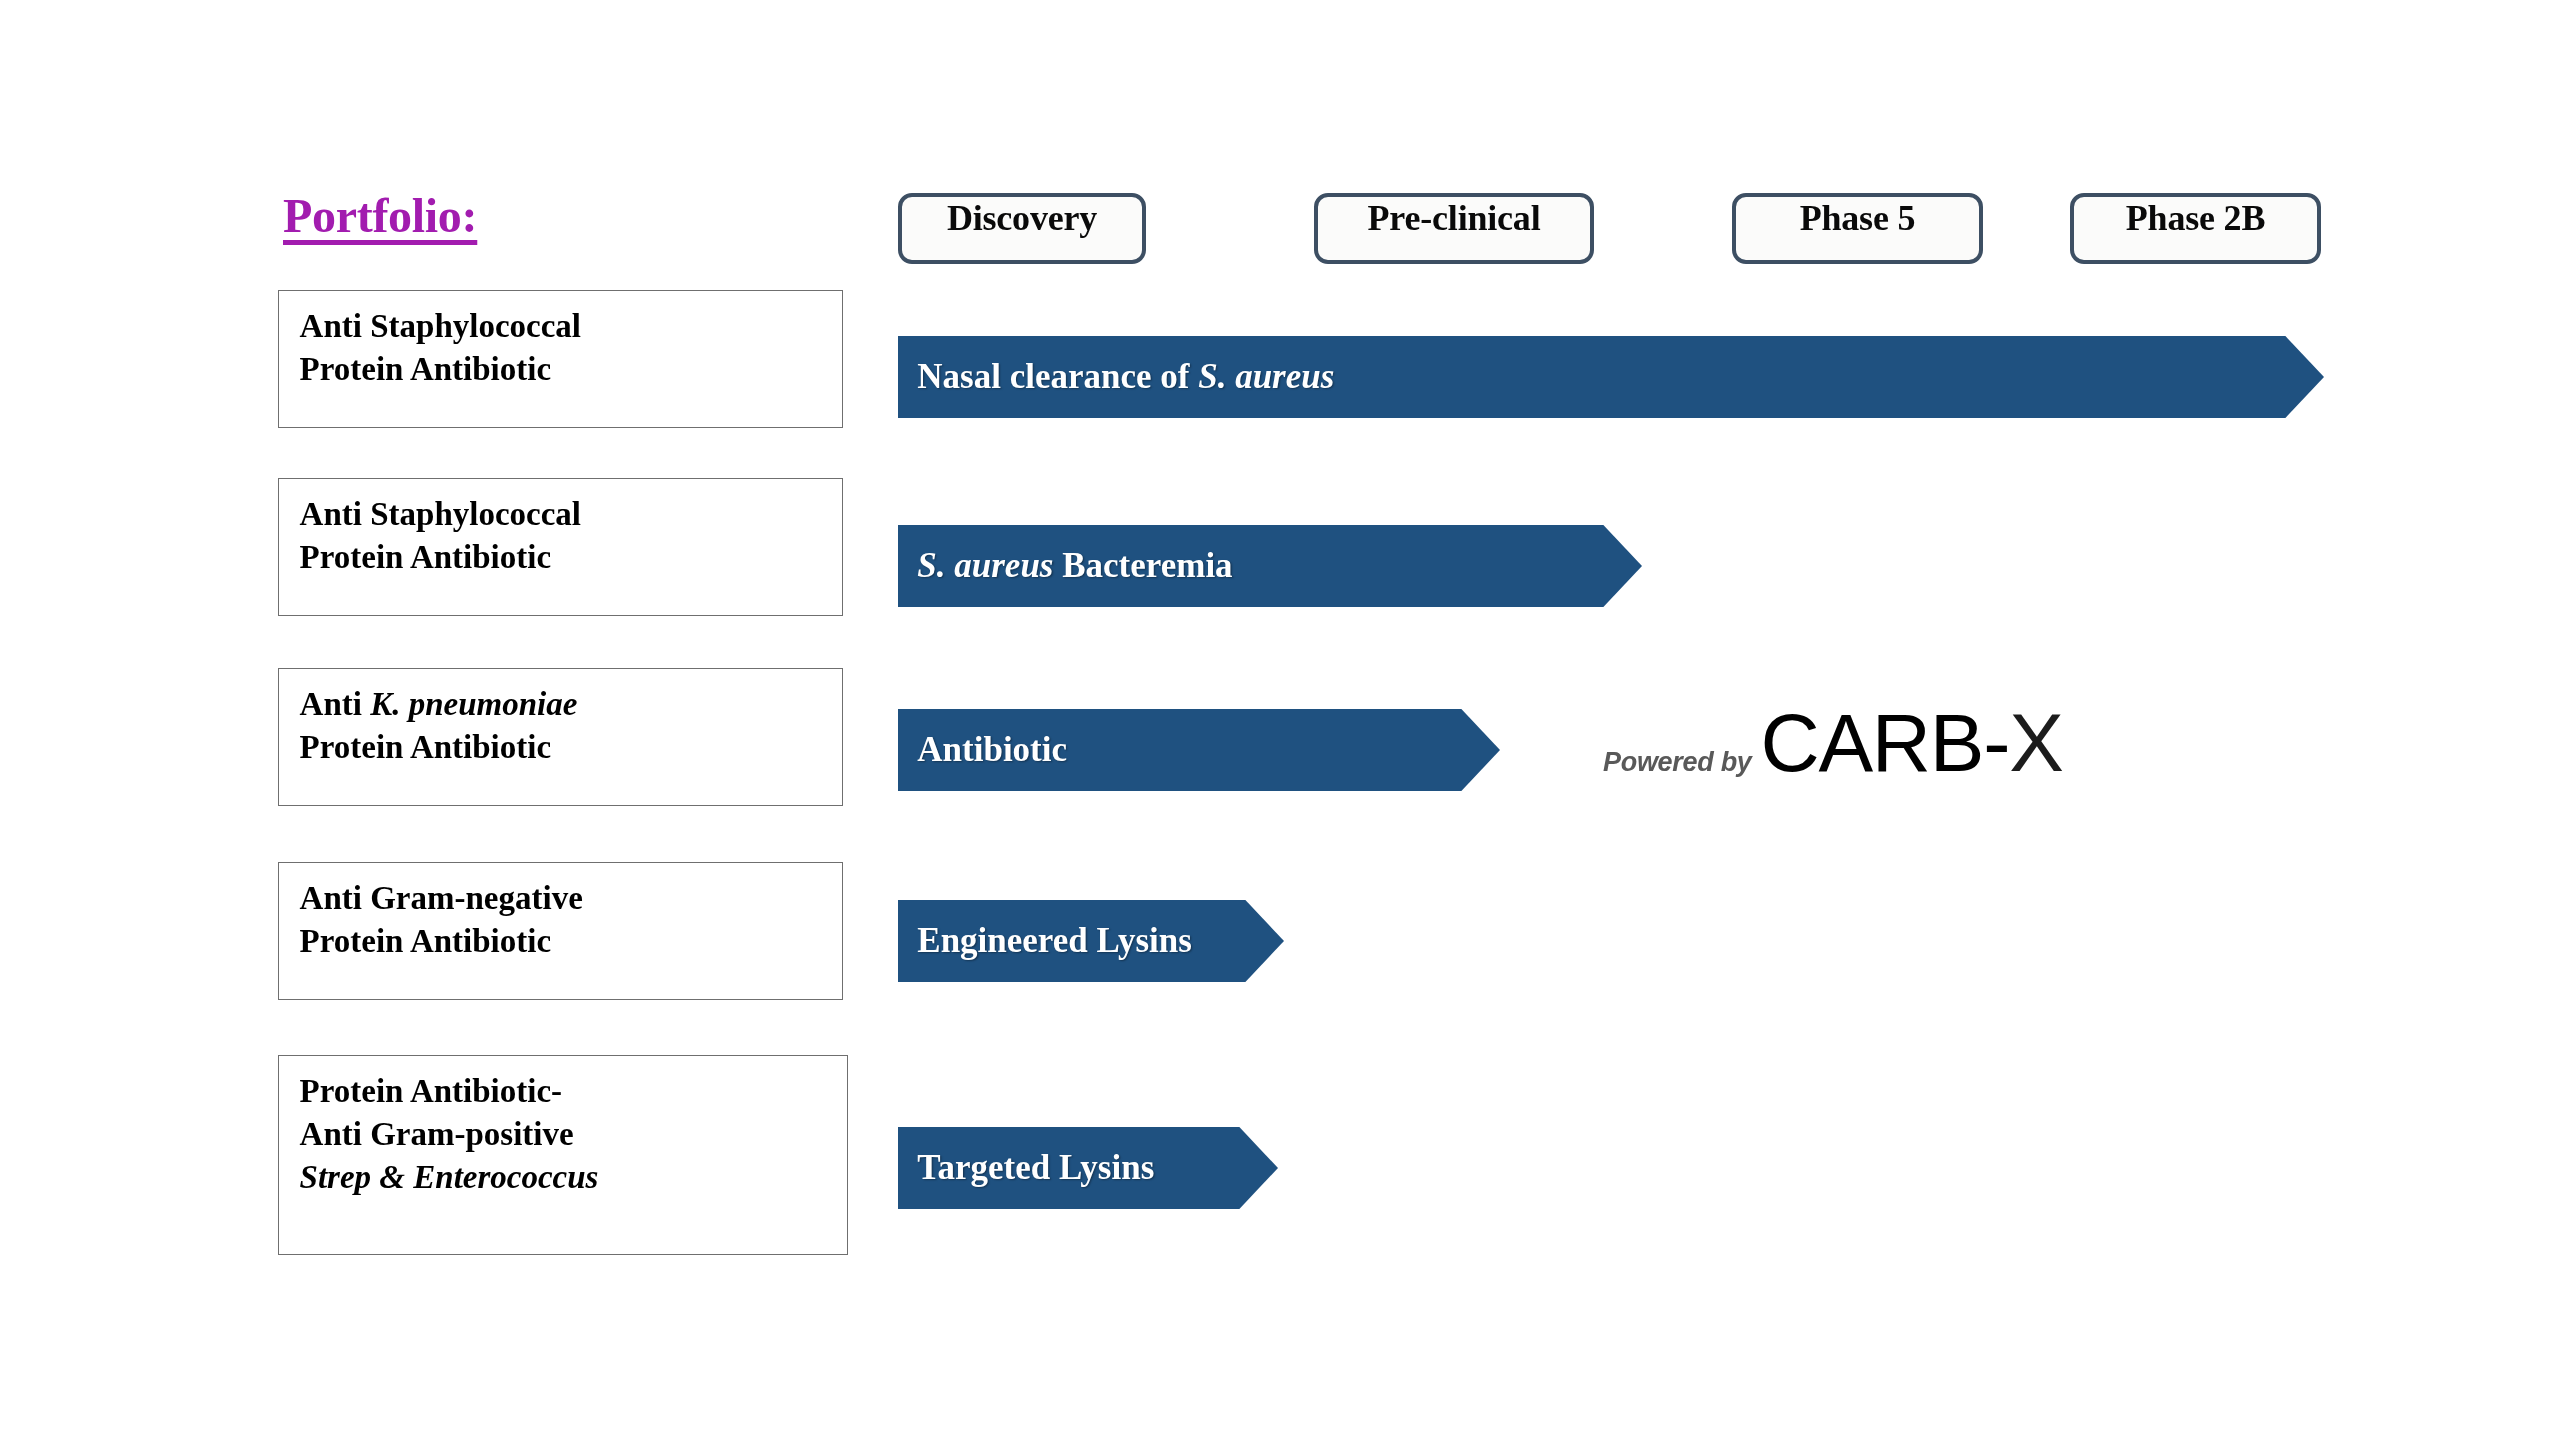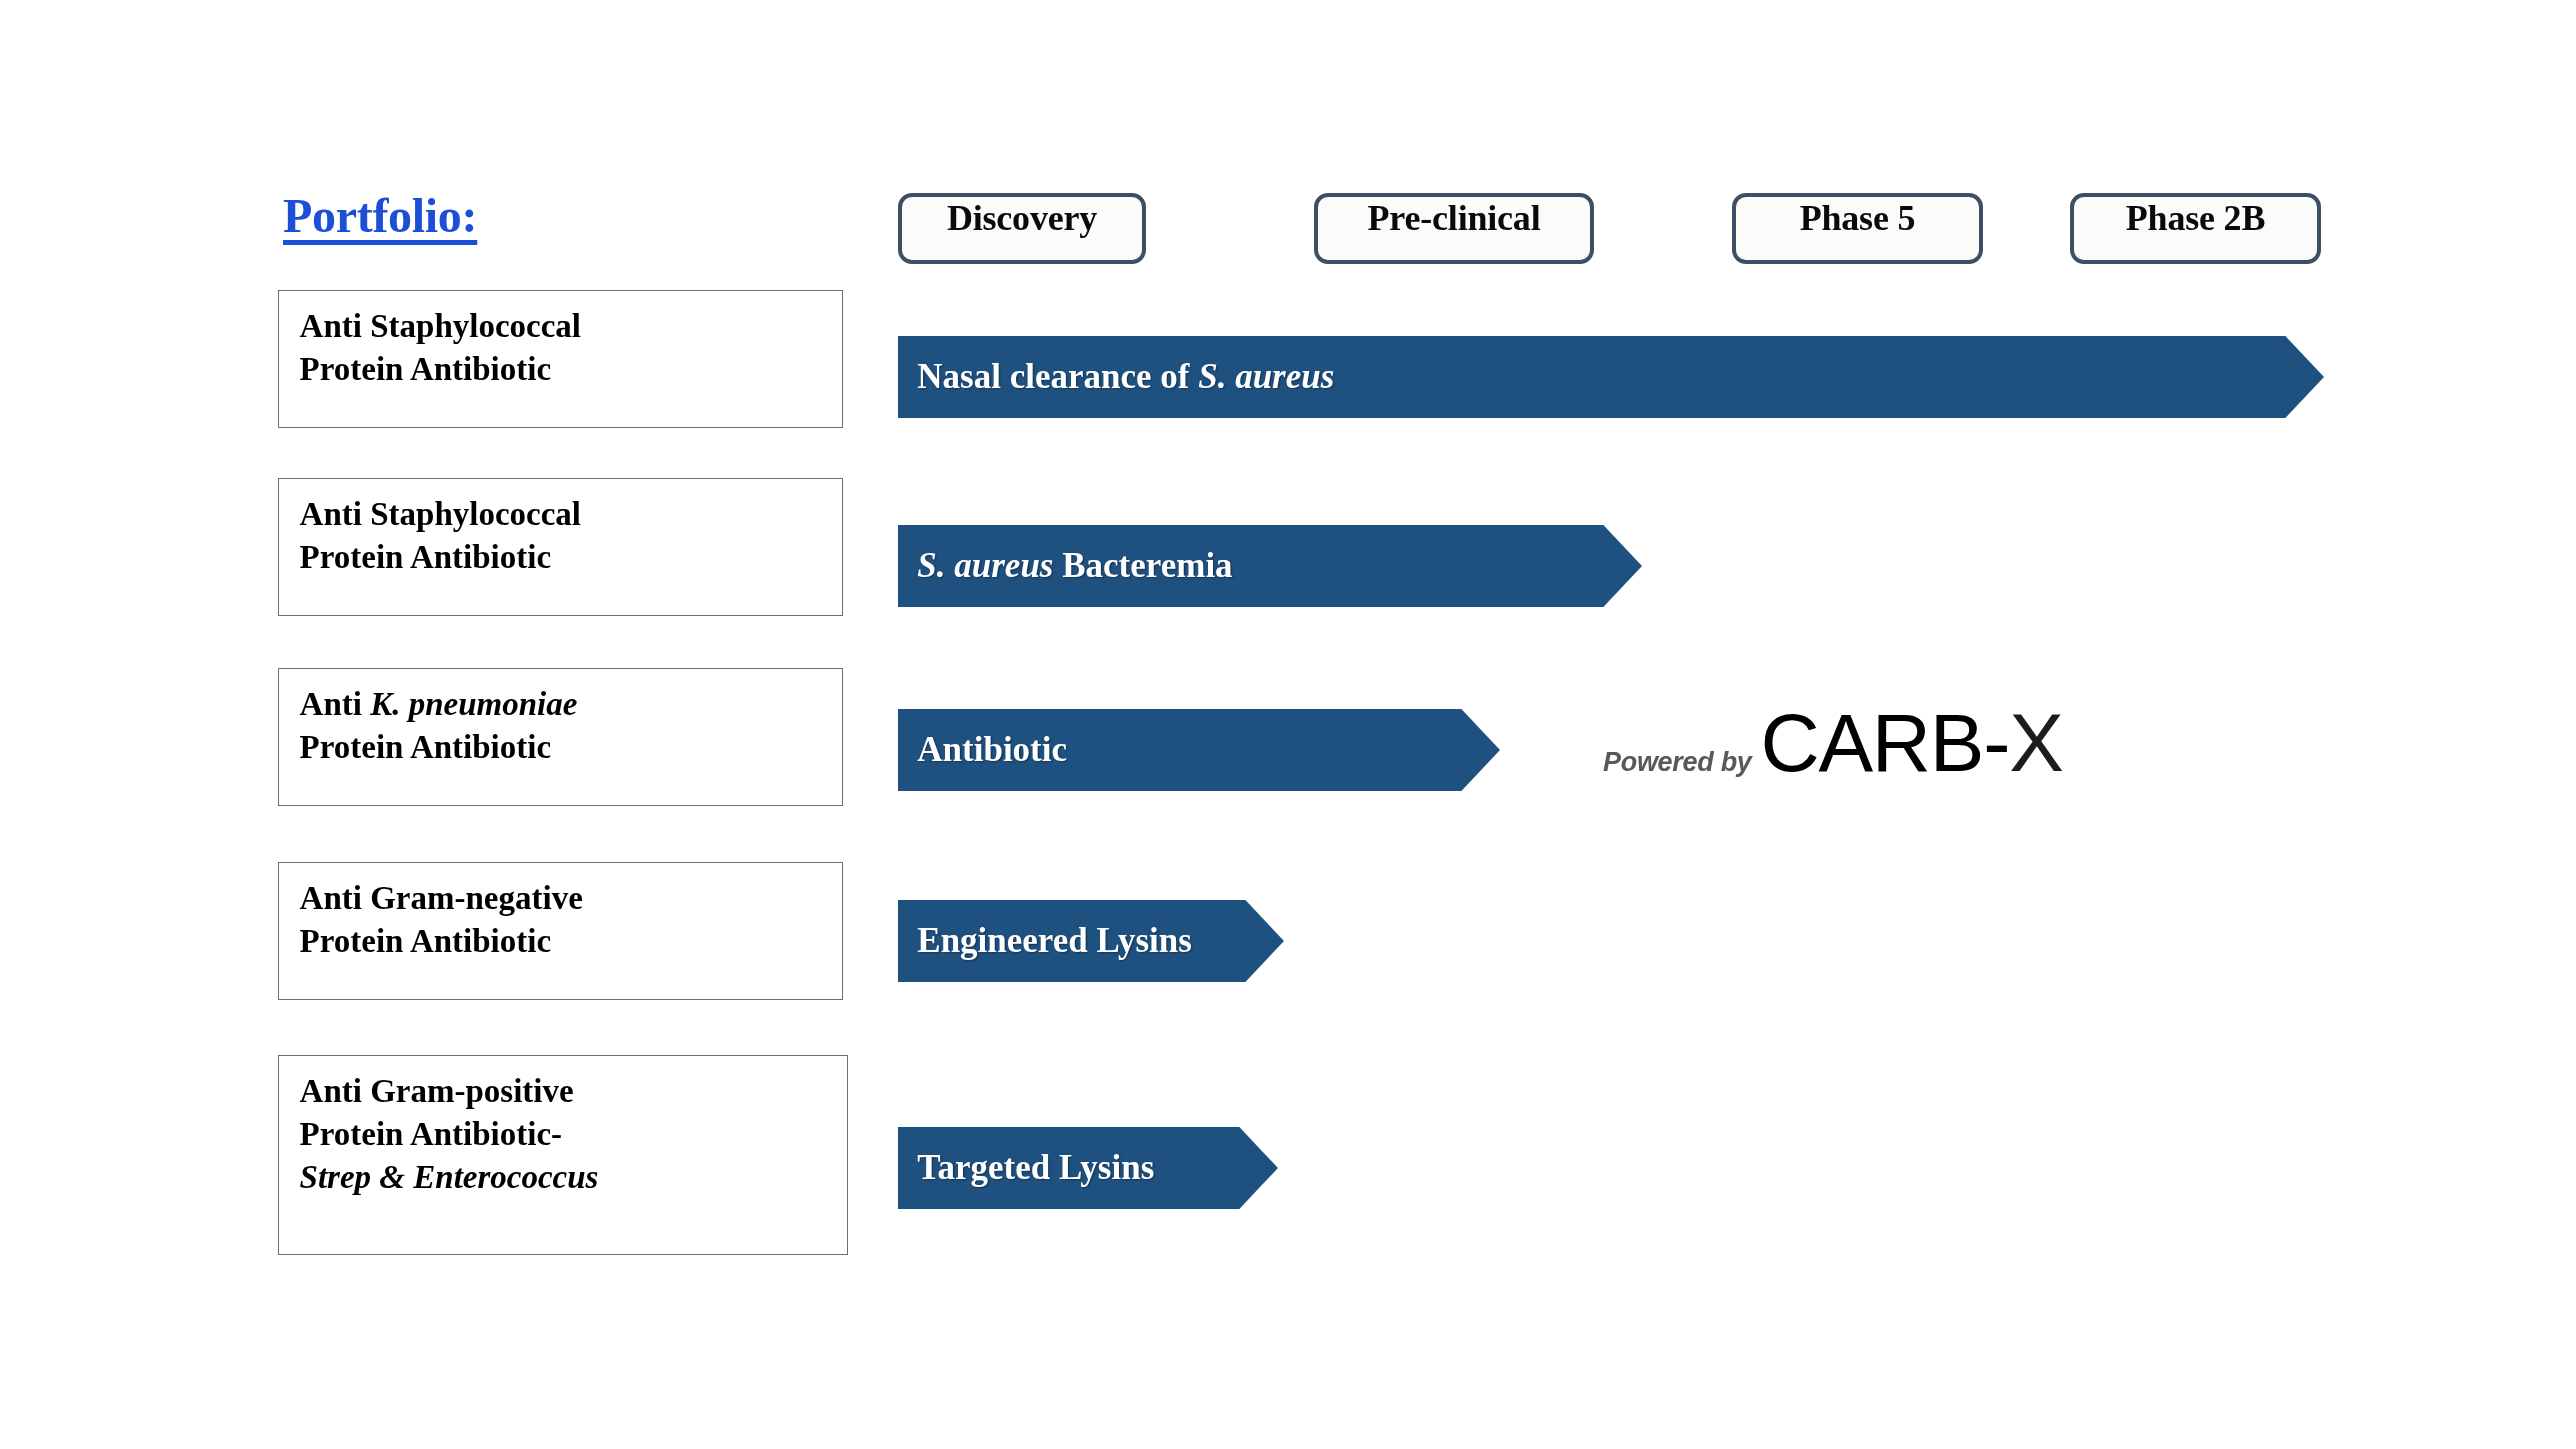--- a/index.html
+++ b/index.html
@@ -18,21 +18,21 @@
     overflow: hidden;
   }
 
   
   #portfolio-title {
     position: absolute;
     left: 283px;
     top: 188px;
     font-size: 48px;
     font-weight: bold;
-    color: #1d4ed8;
+    color: #a21caf;
     letter-spacing: -0.3px;
     text-decoration: underline;
     text-decoration-thickness: 4.5px;
     text-underline-offset: 7.7px;
     white-space: nowrap;
   }
 
   
   .phase-pill {
     position: absolute;
@@ -143,22 +143,22 @@
       </div>
       <div class="desc-box" style="left: 278px; top: 668px; width: 565px; height: 138px;">
         <span class="ln">Anti <em>K. pneumoniae</em></span>
         <span class="ln">Protein Antibiotic</span>
       </div>
       <div class="desc-box" style="left: 278px; top: 862px; width: 565px; height: 138px;">
         <span class="ln">Anti Gram-negative</span>
         <span class="ln">Protein Antibiotic</span>
       </div>
       <div class="desc-box" style="left: 278px; top: 1055px; width: 570px; height: 200px;">
+        <span class="ln">Protein Antibiotic-</span>
         <span class="ln">Anti Gram-positive</span>
-        <span class="ln">Protein Antibiotic-</span>
         <span class="ln"><em>Strep &amp; Enterococcus</em></span>
       </div>
     </div>
 
   <div id="arrows">
       <div class="arrow" style="left: 898px; top: 336px; width: 1426px; height: 82px; clip-path: polygon(0px 0px, 97.291% 0px, 100% 50%, 97.291% 100%, 0px 100%); background: rgb(31, 81, 128);">
         <span class="arrow-label">Nasal clearance of <em>S. aureus</em></span>
       </div>
       <div class="arrow" style="left: 898px; top: 525px; width: 744px; height: 82px; clip-path: polygon(0px 0px, 94.805% 0px, 100% 50%, 94.805% 100%, 0px 100%); background: rgb(31, 81, 128);">
         <span class="arrow-label"><em>S. aureus</em> Bacteremia</span>

